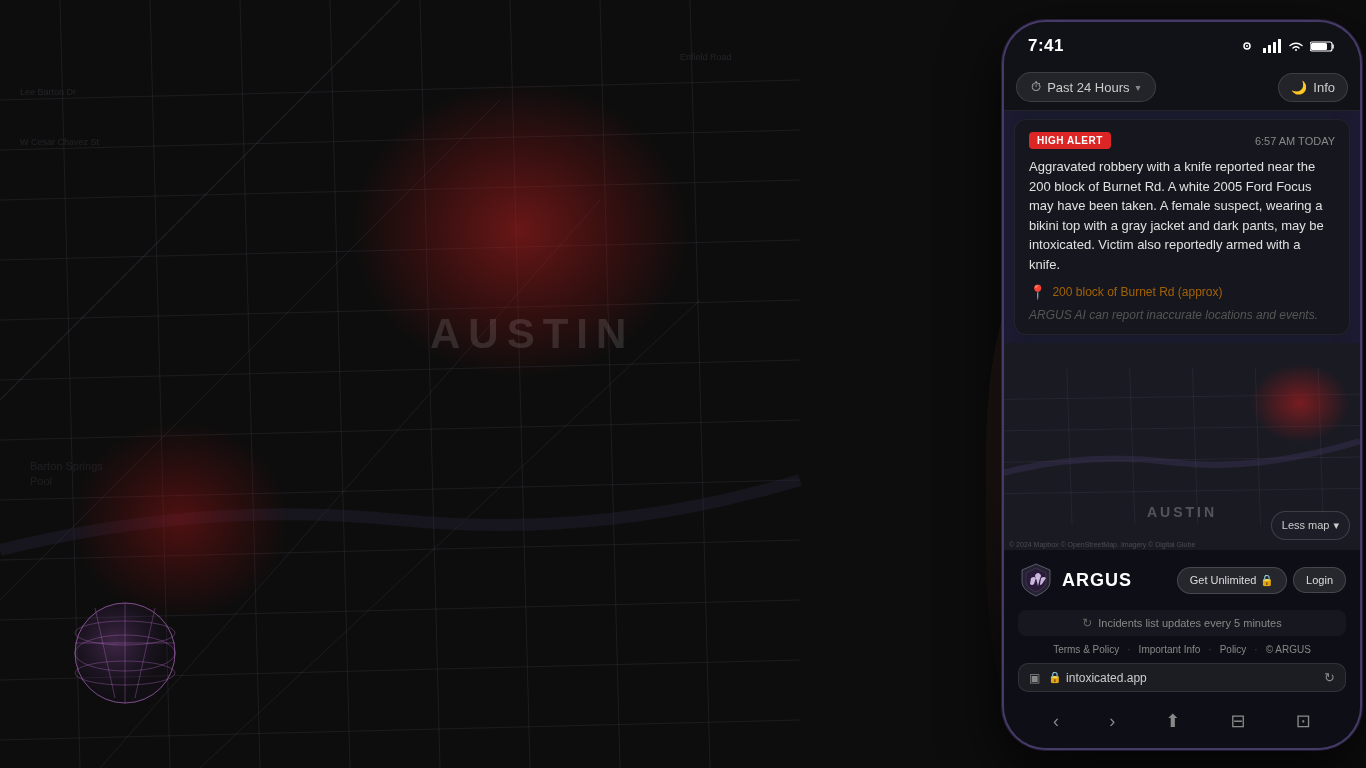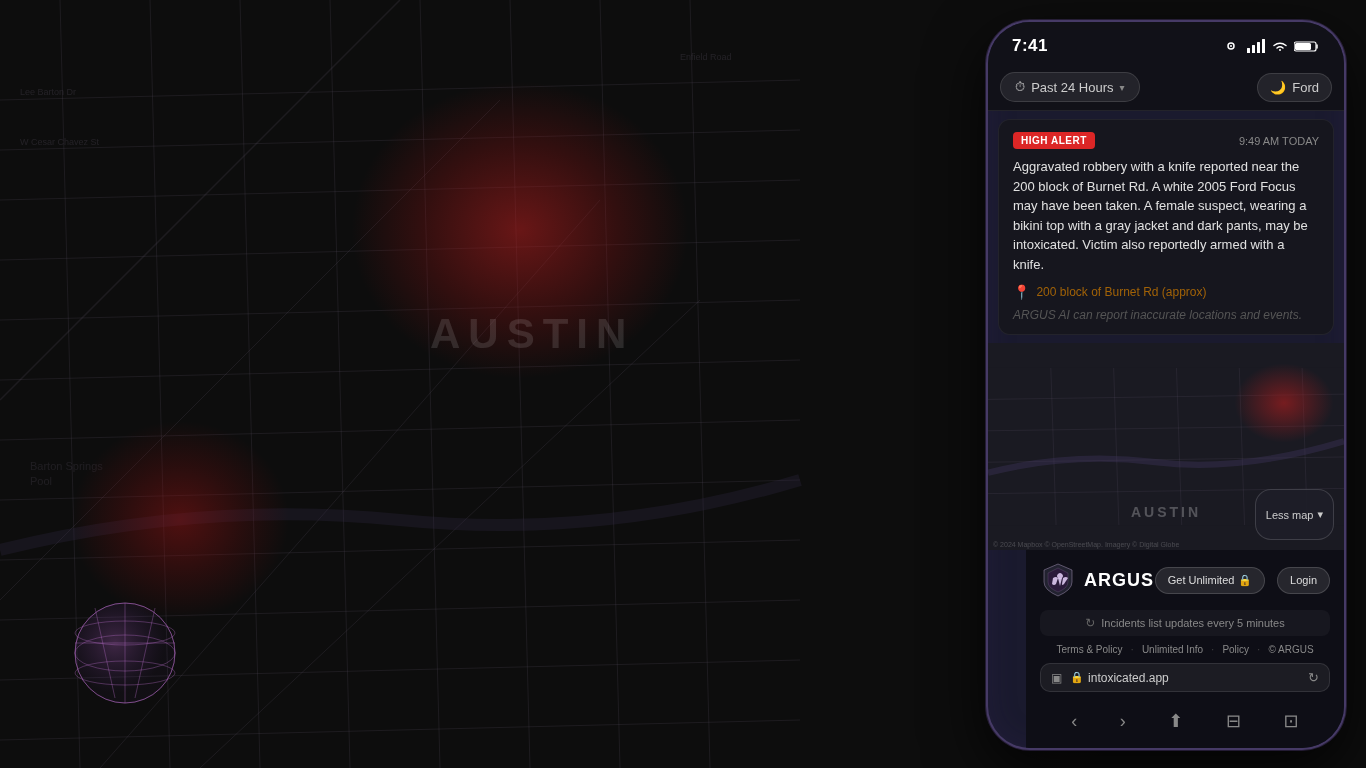--- a/index.html
+++ b/index.html
@@ -67,21 +67,21 @@
       font-size: 42px;
       font-weight: 700;
       color: rgba(255,255,255,0.12);
       letter-spacing: 8px;
       text-transform: uppercase;
     }
 
     
     .phone-wrapper {
       position: absolute;
-      right: 20px;
+      right: 4px;
       top: 20px;
       width: 360px;
       height: 730px;
     }
 
     .phone-frame {
       width: 360px;
       height: 730px;
       background: #1a1a2e;
       border-radius: 44px;
@@ -259,44 +259,43 @@
       font-weight: 700;
       color: rgba(255,255,255,0.25);
       letter-spacing: 3px;
     }
 
     .less-map-btn {
       position: absolute;
       bottom: 10px;
       right: 10px;
       display: flex;
-      align-items: flex-end;
+      align-items: flex-start;
       gap: 4px;
       background: rgba(30,30,40,0.9);
       border: 1px solid rgba(255,255,255,0.15);
       border-radius: 16px;
-      padding: 18px 10px;
+      padding: 7px 10px;
       color: #cccccc;
       font-size: 11px;
       cursor: pointer;
     }
 
     .map-attribution {
       position: absolute;
       bottom: 2px;
       left: 5px;
       font-size: 7px;
       color: rgba(255,255,255,0.2);
     }
 
     
     .phone-bottom {
       background: #0e0e16;
       padding: 12px 14px 8px;
-      margin-left: 38px;
     }
 
     .branding-row {
       display: flex;
       align-items: center;
       justify-content: space-between;
       margin-bottom: 12px;
     }
 
     .argus-logo {
@@ -312,21 +311,22 @@
 
     .argus-name {
       font-size: 18px;
       font-weight: 800;
       color: #ffffff;
       letter-spacing: 1px;
     }
 
     .cta-buttons {
       display: flex;
-      gap: 12px;
+      gap: 6px;
+      align-items: center;
     }
 
     .get-unlimited-btn {
       display: flex;
       align-items: center;
       gap: 4px;
       background: rgba(255,255,255,0.1);
       border: 1px solid rgba(255,255,255,0.15);
       border-radius: 20px;
       padding: 6px 12px;
@@ -603,28 +603,28 @@
     </div>
 
     <div class="filter-bar">
       <div class="filter-btn">
         <span class="clock-icon">⏱</span>
         <span>Past 24 Hours</span>
         <span class="chevron">▾</span>
       </div>
       <div class="dark-mode-btn">
         <span>🌙</span>
-        <span>Ford</span>
+        <span>Info</span>
       </div>
     </div>
 
     <div class="incident-card">
       <div class="incident-header">
         <span class="high-alert-badge">HIGH ALERT</span>
-        <span class="incident-time">9:49 AM TODAY</span>
+        <span class="incident-time">6:57 AM TODAY</span>
       </div>
       <p class="incident-description">Aggravated robbery with a knife reported near the 200 block of Burnet Rd. A white 2005 Ford Focus may have been taken. A female suspect, wearing a bikini top with a gray jacket and dark pants, may be intoxicated. Victim also reportedly armed with a knife.</p>
       <div class="incident-location">
         <span class="location-pin">📍</span>
         <span class="location-text">200 block of Burnet Rd (approx)</span>
       </div>
       <div class="ai-disclaimer">ARGUS AI can report inaccurate locations and events.</div>
     </div>
 
     <div class="phone-map">
@@ -683,21 +683,21 @@
 
 
       <div class="update-bar">
         <span class="update-icon">↻</span>
         <span>Incidents list updates every 5 minutes</span>
       </div>
 
       <div class="footer-links">
         <span class="footer-link">Terms &amp; Policy</span>
         <span class="footer-dot">·</span>
-        <span class="footer-link">Unlimited Info</span>
+        <span class="footer-link">Important Info</span>
         <span class="footer-dot">·</span>
         <span class="footer-link">Policy</span>
         <span class="footer-dot">·</span>
         <span class="footer-link">© ARGUS</span>
       </div>
 
       <div class="browser-bar">
         <span class="browser-icon">▣</span>
         <div class="browser-url">
           <span class="lock-icon">🔒</span>

